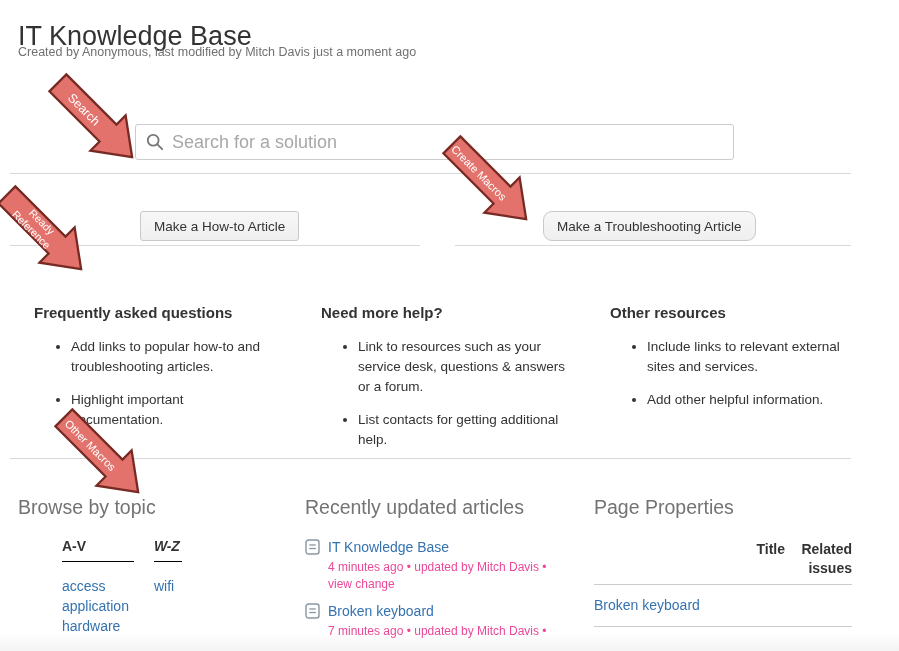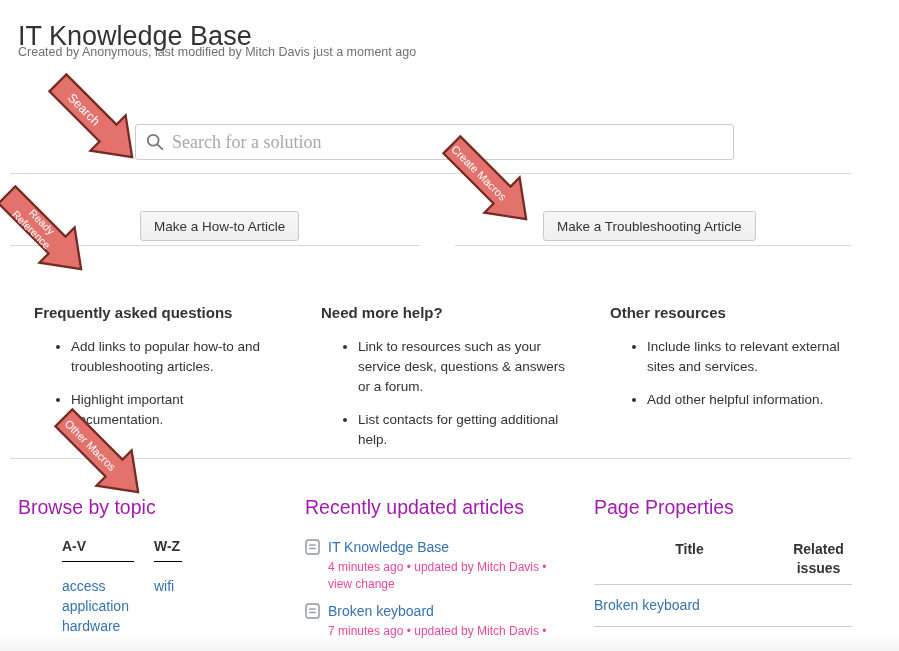--- a/index.html
+++ b/index.html
@@ -12,62 +12,62 @@
 
   .hr{position:absolute;height:0;border-top:1px solid #d9d9d9;}
   #hr-top{left:10px;top:173px;width:841px;}
   #hr-left{left:10px;top:245px;width:410px;}
   #hr-right{left:455px;top:245px;width:396px;}
   #hr-mid{left:10px;top:458px;width:841px;}
 
   .search-wrap{position:absolute;left:135px;top:124px;width:599px;height:36px;}
   .search-input{
     width:100%;height:100%;box-sizing:border-box;border:1px solid #cccccc;border-radius:3px;
-    font-family:Liberation Serif, serif;font-size:18px;color:#333;padding:0 10px 0 36px;outline:none;
+    font-family:Liberation Sans, sans-serif;font-size:18px;color:#333;padding:0 10px 0 36px;outline:none;
   }
   .search-input::placeholder{color:#a8a8a8;opacity:1;}
   .search-icon{position:absolute;left:11px;top:9px;width:18px;height:18px;pointer-events:none;}
 
   .btn{
     position:absolute;height:30px;box-sizing:border-box;
     background:linear-gradient(#f7f7f7,#efefef);border:1px solid #c9c9c9;border-radius:3px;
     font-family:"Liberation Sans",sans-serif;font-size:13.5px;color:#333;padding:0 13px;cursor:pointer;
   }
   #btn-howto{left:140px;top:211px;}
-  #btn-trouble{left:543px;top:211px;}
+  #btn-trouble{left:543px;top:211px;border-radius:9px;}
 
   .info-col{position:absolute;top:288px;width:274px;}
   #info-0{left:18px;} #info-1{left:305px;} #info-2{left:594px;}
   .info-col h3{margin:16px;font-size:15px;font-weight:700;color:#333;}
   .info-col ul{margin:13px 0 0 0;padding-left:40px;font-size:13.5px;line-height:20px;color:#333;}
   .info-col li{margin:13px;}
 
   .bottom-col{position:absolute;top:496px;}
   #browse-col{left:18px;width:280px;}
   #recent-col{left:305px;width:282px;}
   #props-col{left:594px;width:258px;}
-  .h2{margin:0;font-size:19.5px;font-weight:400;color:#a21caf;line-height:23px;}
+  .h2{margin:0;font-size:19.5px;font-weight:400;color:#737373;line-height:23px;}
 
   .topic-groups{display:flex;margin:19px 0 0 44px;}
   .topic-group{margin-right:20px;}
   .topic-label{font-size:14px;font-weight:700;color:#333;padding-bottom:7px;border-bottom:1px solid #000000;}
   .tg-av .topic-label{width:72px;}
-  .tg-wz .topic-label{width:28px;}
+  .tg-wz .topic-label{width:28px;font-style:italic;}
   .topic-links{margin-top:14px;}
   .topic-links a{display:block;color:#3572b0;font-size:14px;line-height:20px;text-decoration:none;}
 
   .recent-items{margin-top:19px;}
   .recent-item{position:relative;padding-left:23px;margin-bottom:9px;}
   .doc-icon{position:absolute;left:0;top:1px;width:15px;height:16px;}
   .recent-title{color:#3572b0;font-size:14px;text-decoration:none;line-height:16px;}
   .recent-meta{font-size:12px;color:#ec4899;line-height:17px;margin-top:3px;}
 
   .props-table{width:100%;border-collapse:collapse;margin-top:21px;}
   .props-table th{
-    text-align:center;font-size:14px;font-weight:700;color:#333;vertical-align:top;
+    text-align:right;font-size:14px;font-weight:700;color:#333;vertical-align:top;
     padding:0 0 6px 0;border-bottom:1px solid #cccccc;line-height:19px;
   }
   .props-table th.col-related{width:67px;}
   .props-table td{padding:12px 0 13px 0;border-bottom:1px solid #cccccc;font-size:14px;line-height:16px;}
   .props-table td a{color:#3572b0;text-decoration:none;}
 
   .arrow{position:absolute;width:112px;height:70px;transform:rotate(45deg);transform-origin:50% 50%;z-index:5;}
   .arrow svg{display:block;width:100%;height:100%;overflow:visible;}
   #arrow-search{left:39px;top:85px;}
   #arrow-create{left:433px;top:147px;}

